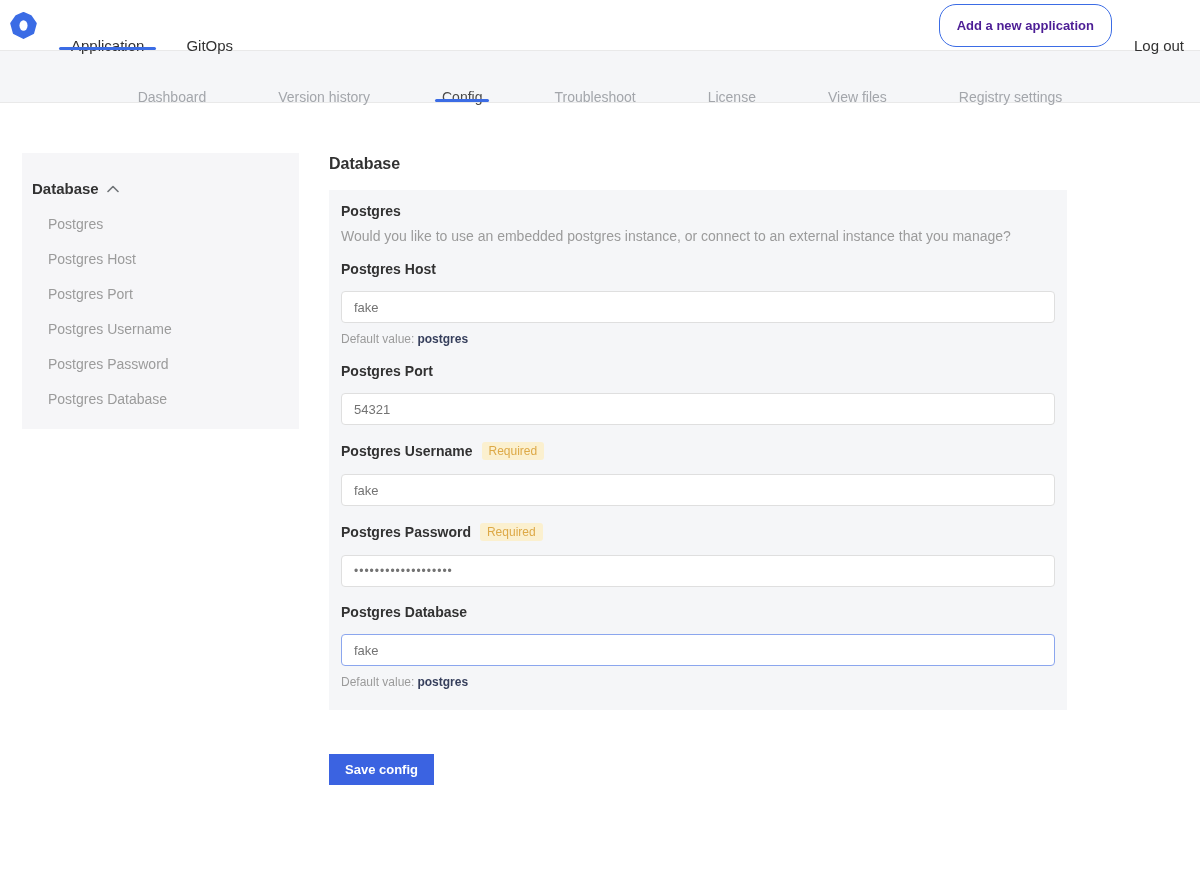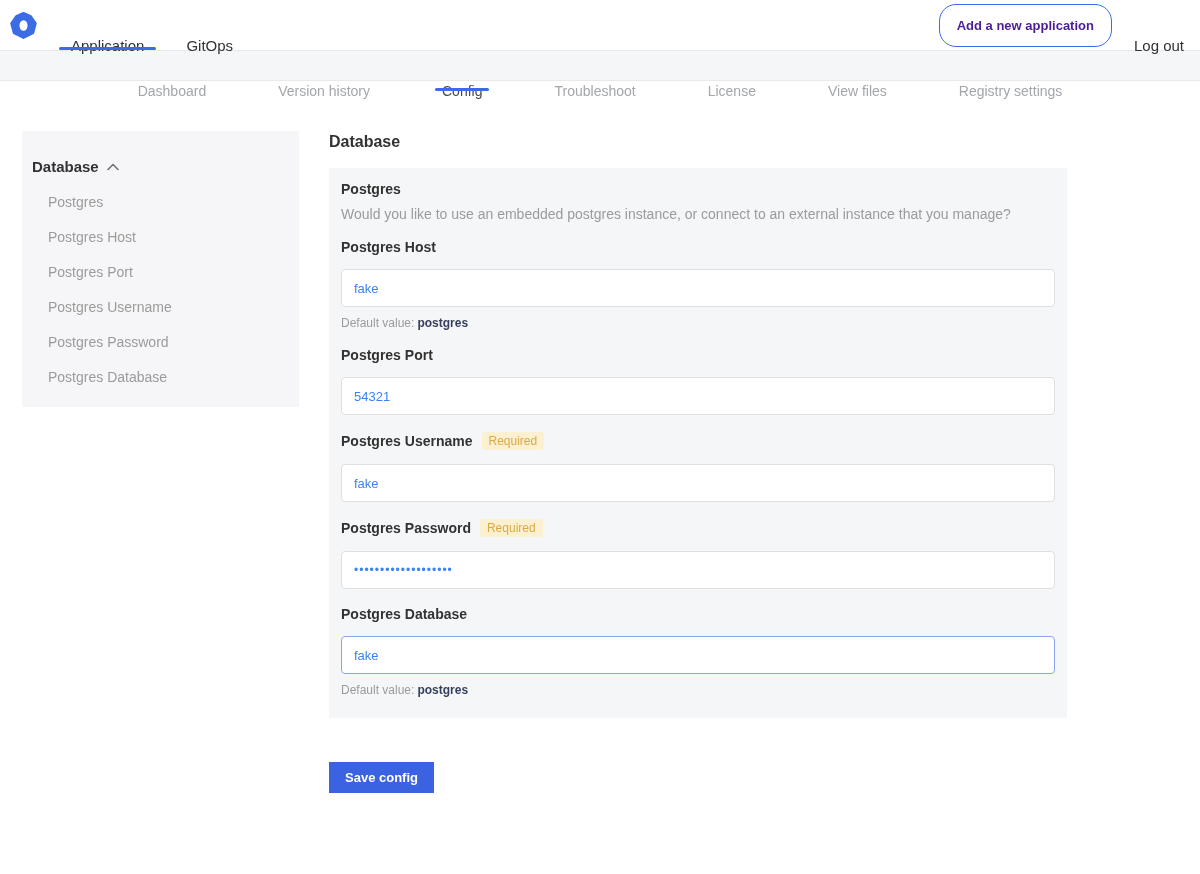--- a/index.html
+++ b/index.html
@@ -56,21 +56,21 @@
     font-size: 13px;
     font-weight: bold;
     font-family: inherit;
     cursor: pointer;
     line-height: 1;
   }
   .logout { font-size: 15px; color: #323232; }
 
   
   .subnav {
-    height: 31px;
+    height: 53px;
     background: #f5f6f8;
     border-top: 1px solid #e9e9e9;
     border-bottom: 1px solid #e9e9e9;
     display: flex;
     justify-content: center;
     gap: 58px;
     align-items: stretch;
   }
   .subnav-item {
     display: flex; align-items: center;
@@ -169,28 +169,28 @@
     width: 7px; height: 7px;
     border-radius: 50%;
     background: #3b6ce5;
   }
   .radio-label { font-size: 14px; font-weight: bold; color: #323232; }
 
   
   .text-input {
     display: block;
     width: 100%;
-    height: 38px;
+    height: 32px;
     margin-top: 14px;
     border: 1px solid #dfdfdf;
     border-radius: 4px;
     background: #ffffff;
     font-family: inherit;
     font-size: 13px;
-    color: #3b82f6;
+    color: #737373;
     padding: 0 12px;
     outline: none;
   }
   .text-input.focused {
     border: 1.5px solid #8ba6ee;
   }
   .text-input.password {
     letter-spacing: 1px;
     font-size: 12px;
   }

